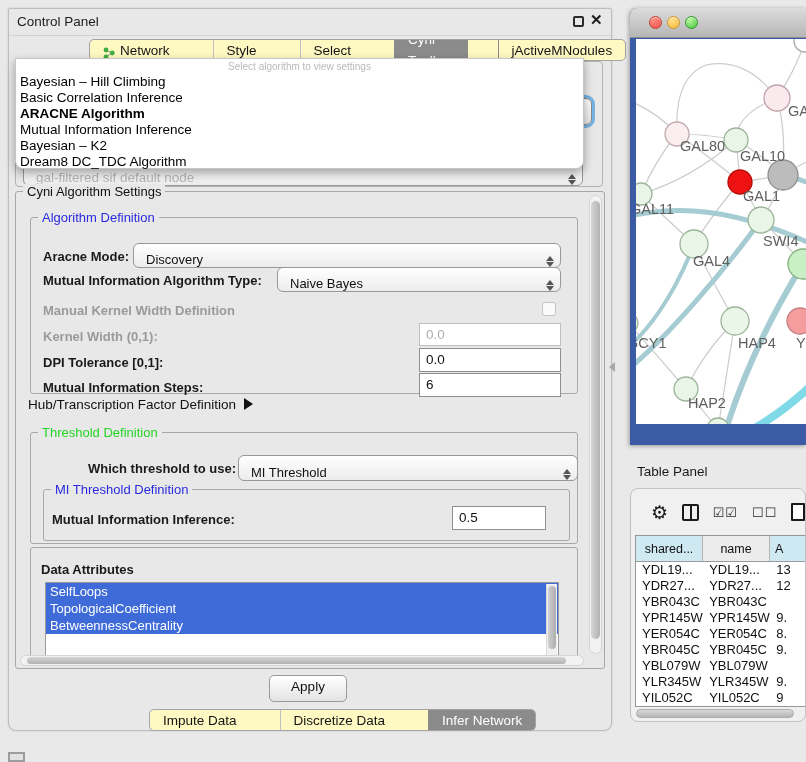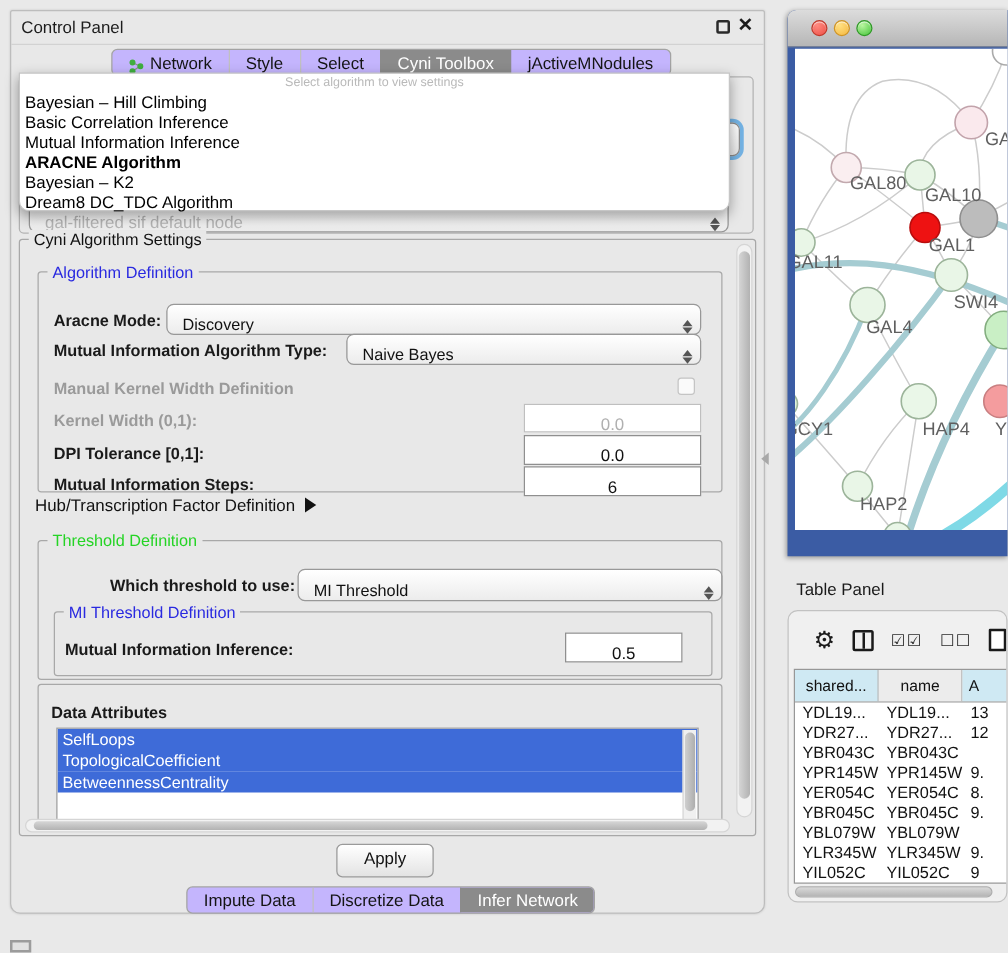--- a/index.html
+++ b/index.html
@@ -10,21 +10,21 @@
   
   #control-panel { left:8px; top:8px; width:604px; height:723px; background:#e8e8e8;
     border:1px solid #bdbdbd; border-radius:2px 2px 8px 8px; box-shadow:0 0 2px rgba(0,0,0,.15); }
   .cp-title { left:8px; top:5px; font-size:13.5px; color:#1c1c1c; }
   .cp-float { left:564px; top:7px; width:11px; height:11px; border:2px solid #2a2a2a; border-radius:2px; }
   .cp-close { left:581px; top:2px; font-size:15px; font-weight:bold; color:#1c1c1c; }
   .cp-sep { left:0; top:26px; width:602px; height:1px; background:#d2d2d2; }
 
   
   .tabbar { display:flex; border:1px solid #a3a3a3; border-radius:5px; overflow:hidden;
-    background:#c4b5fd; height:22px; line-height:21px; }
+    background:#fef9c3; height:22px; line-height:21px;gap:30px; }
   #top-tabs { left:80px; top:30px; }
   #bottom-tabs { left:140px; top:700px; }
   .tabbar .tab { padding:0 13px; font-size:13.5px; color:#141414; border-left:1px solid #c0c0c0; cursor:default;
     display:flex; align-items:center; gap:5px; }
   .tabbar .tab:first-child { border-left:none; }
   .tabbar .tab.sel { background:#8b8b8b; color:#fff; border-left-color:#8b8b8b; }
   .tabbar .tab.sel + .tab { border-left-color:#8b8b8b; }
 
   
   #tab-content { left:6px; top:52px; width:588px; height:126px; border:1px solid #b2b2b2;
@@ -49,21 +49,21 @@
   
   fieldset, .grp { border:1px solid #a8a8a8; border-radius:3px; position:absolute; background:#e8e8e8; }
   .legend { position:absolute; top:-8px; left:7px; background:#e8e8e8; padding:0 4px; font-size:13px; line-height:15px; }
   #settings-grp { left:6px; top:182px; width:590px; height:478px; }
   #algdef-grp  { left:14px; top:25px; width:548px; height:177px; background:transparent; }
   .t-blue { color:#2a2ae0; }
   .t-green { color:#25d425; }
   .lbl { position:absolute; font-weight:bold; font-size:13px; color:#1a1a1a; }
   .lbl.dis { color:#9a9a9a; }
   .field { position:absolute; background:#fff; border:1px solid #8f8f8f; font-size:13.5px;
-    text-align:center; padding:5px 6px; line-height:21px; }
+    text-align:left; padding:0 6px; line-height:21px; }
   .field.dis { color:#b0b0b0; border-color:#bfbfbf; }
   .checkbox { position:absolute; width:14px; height:14px; border:1px solid #c4c4c4; border-radius:3px; background:#fafafa; }
   #hub-row { position:absolute; left:12px; top:205px; font-size:13.5px; color:#111; }
   .tri-right { display:inline-block; width:0; height:0; border-top:6px solid transparent; border-bottom:6px solid transparent;
     border-left:9px solid #111; margin-left:8px; vertical-align:-1px; }
   .tri-down { display:inline-block; width:0; height:0; border-left:6px solid transparent; border-right:6px solid transparent;
     border-top:8px solid #111; margin-left:6px; vertical-align:1px; }
   #thr-grp { left:14px; top:240px; width:548px; height:112px; background:transparent; }
   #mithr-grp { left:12px; top:56px; width:527px; height:52px; background:transparent; }
   #src-grp { left:14px; top:355px; width:548px; height:112px; background:transparent; overflow:hidden; }
@@ -162,22 +162,22 @@
     <span class="arrows">
         <i class="up"></i>
         <i class="dn"></i>
       </span>
   </div>
 
   <div id="algo-popup" class="abs">
     <div class="ph">Select algorithm to view settings</div>
   <div class="item">Bayesian – Hill Climbing</div>
       <div class="item">Basic Correlation Inference</div>
+      <div class="item sel">ARACNE Algorithm</div>
       <div class="item">Mutual Information Inference</div>
-      <div class="item sel">ARACNE Algorithm</div>
       <div class="item">Bayesian – K2</div>
       <div class="item">Dream8 DC_TDC Algorithm</div>
     </div>
 
   <div id="settings-grp" class="grp">
     <span class="legend">Cyni Algorithm Settings</span>
 
     <div id="algdef-grp" class="grp">
       <span class="legend t-blue">Algorithm Definition</span>
       <span class="lbl" style="left:12px; top:31px;">Aracne Mode:</span>

